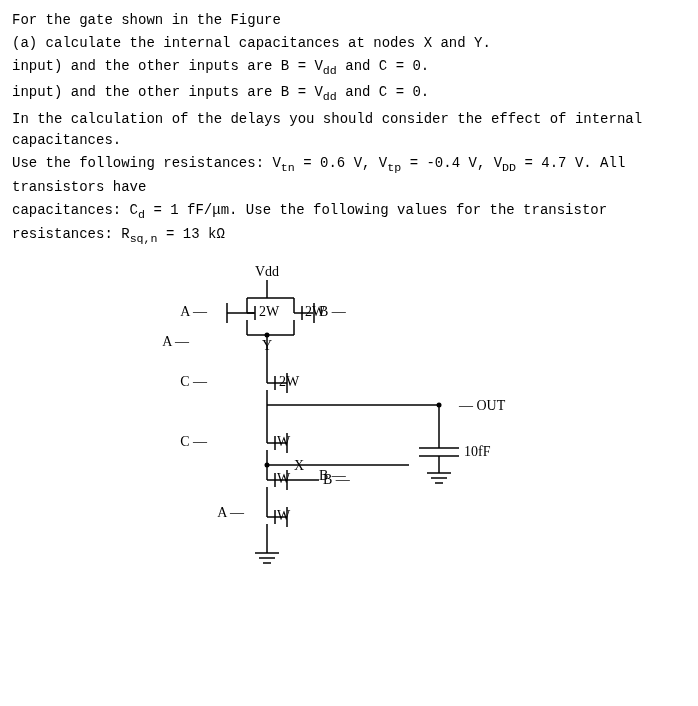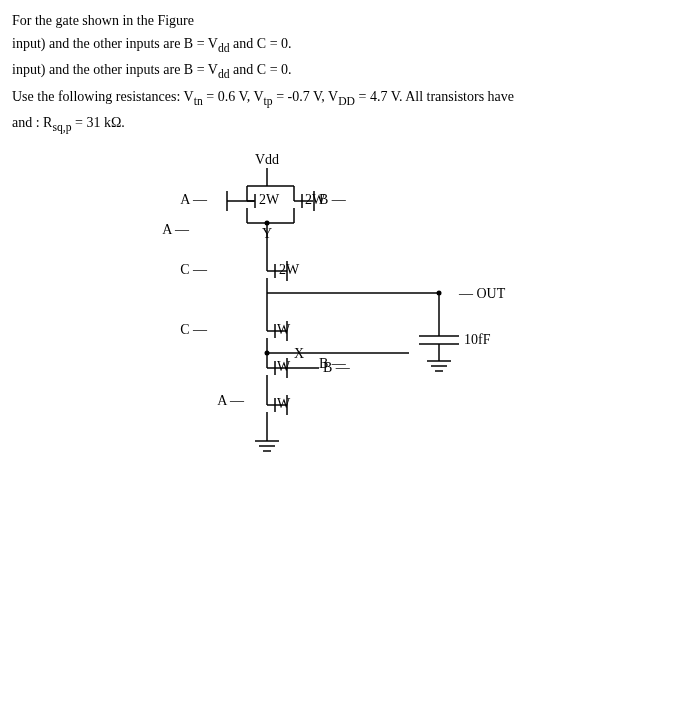--- a/index.html
+++ b/index.html
@@ -8,20 +8,21 @@
       font-family: "Times New Roman", Times, serif;
       font-size: 14px;
       color: #000;
       width: 698px;
       min-height: 706px;
       padding: 10px 12px;
     }
     .text-block {
       line-height: 1.5;
       margin-bottom: 6px;
+      font-family: Liberation Mono, monospace;
     }
     .text-block p {
       margin-bottom: 2px;
     }
     .circuit-area {
       position: relative;
       width: 500px;
       height: 380px;
       margin: 10px auto 0 auto;
     }
@@ -31,31 +32,33 @@
       top: 0; left: 0;
       overflow: visible;
     }
   </style>
 </head>
 <body>
 
 <div>
   <div class="text-block">
     <p>For the gate shown in the Figure</p>
+    <p>(a) calculate the internal capacitances at nodes X and Y.</p>
     <p>
       <span>input) and the other inputs are B = V</span><sub>dd</sub><span> and C = 0.</span>
     </p>
     <p>
       <span>input) and the other inputs are B = V</span><sub>dd</sub><span> and C = 0.</span>
     </p>
+    <p>In the calculation of the delays you should consider the effect of internal capacitances.</p>
     <p>
-      <span>Use the following resistances: V</span><sub>tn</sub><span> = 0.6 V, V</span><sub>tp</sub><span> = -0.7 V, V</span><sub>DD</sub><span> = 4.7 V. All transistors have</span>
+      <span>Use the following resistances: V</span><sub>tn</sub><span> = 0.6 V, V</span><sub>tp</sub><span> = -0.4 V, V</span><sub>DD</sub><span> = 4.7 V. All transistors have</span>
     </p>
     <p>
-      <span>and : R</span><sub>sq,p</sub><span> = 31 kΩ.</span>
+      <span>capacitances: C</span><sub>d</sub><span> = 1 fF/μm. Use the following values for the transistor resistances: R</span><sub>sq,n</sub><span> = 13 kΩ</span>
     </p>
   </div>
 </div>
 
 <div class="circuit-area">
   <svg width="480" height="380" viewBox="0 0 480 380">
 
     <style>
       .circuit-line { stroke: #000; stroke-width: 1.5; fill: none; }
       .circuit-text { font-family: "Times New Roman", Times, serif; font-size: 14px; fill: #000; }

